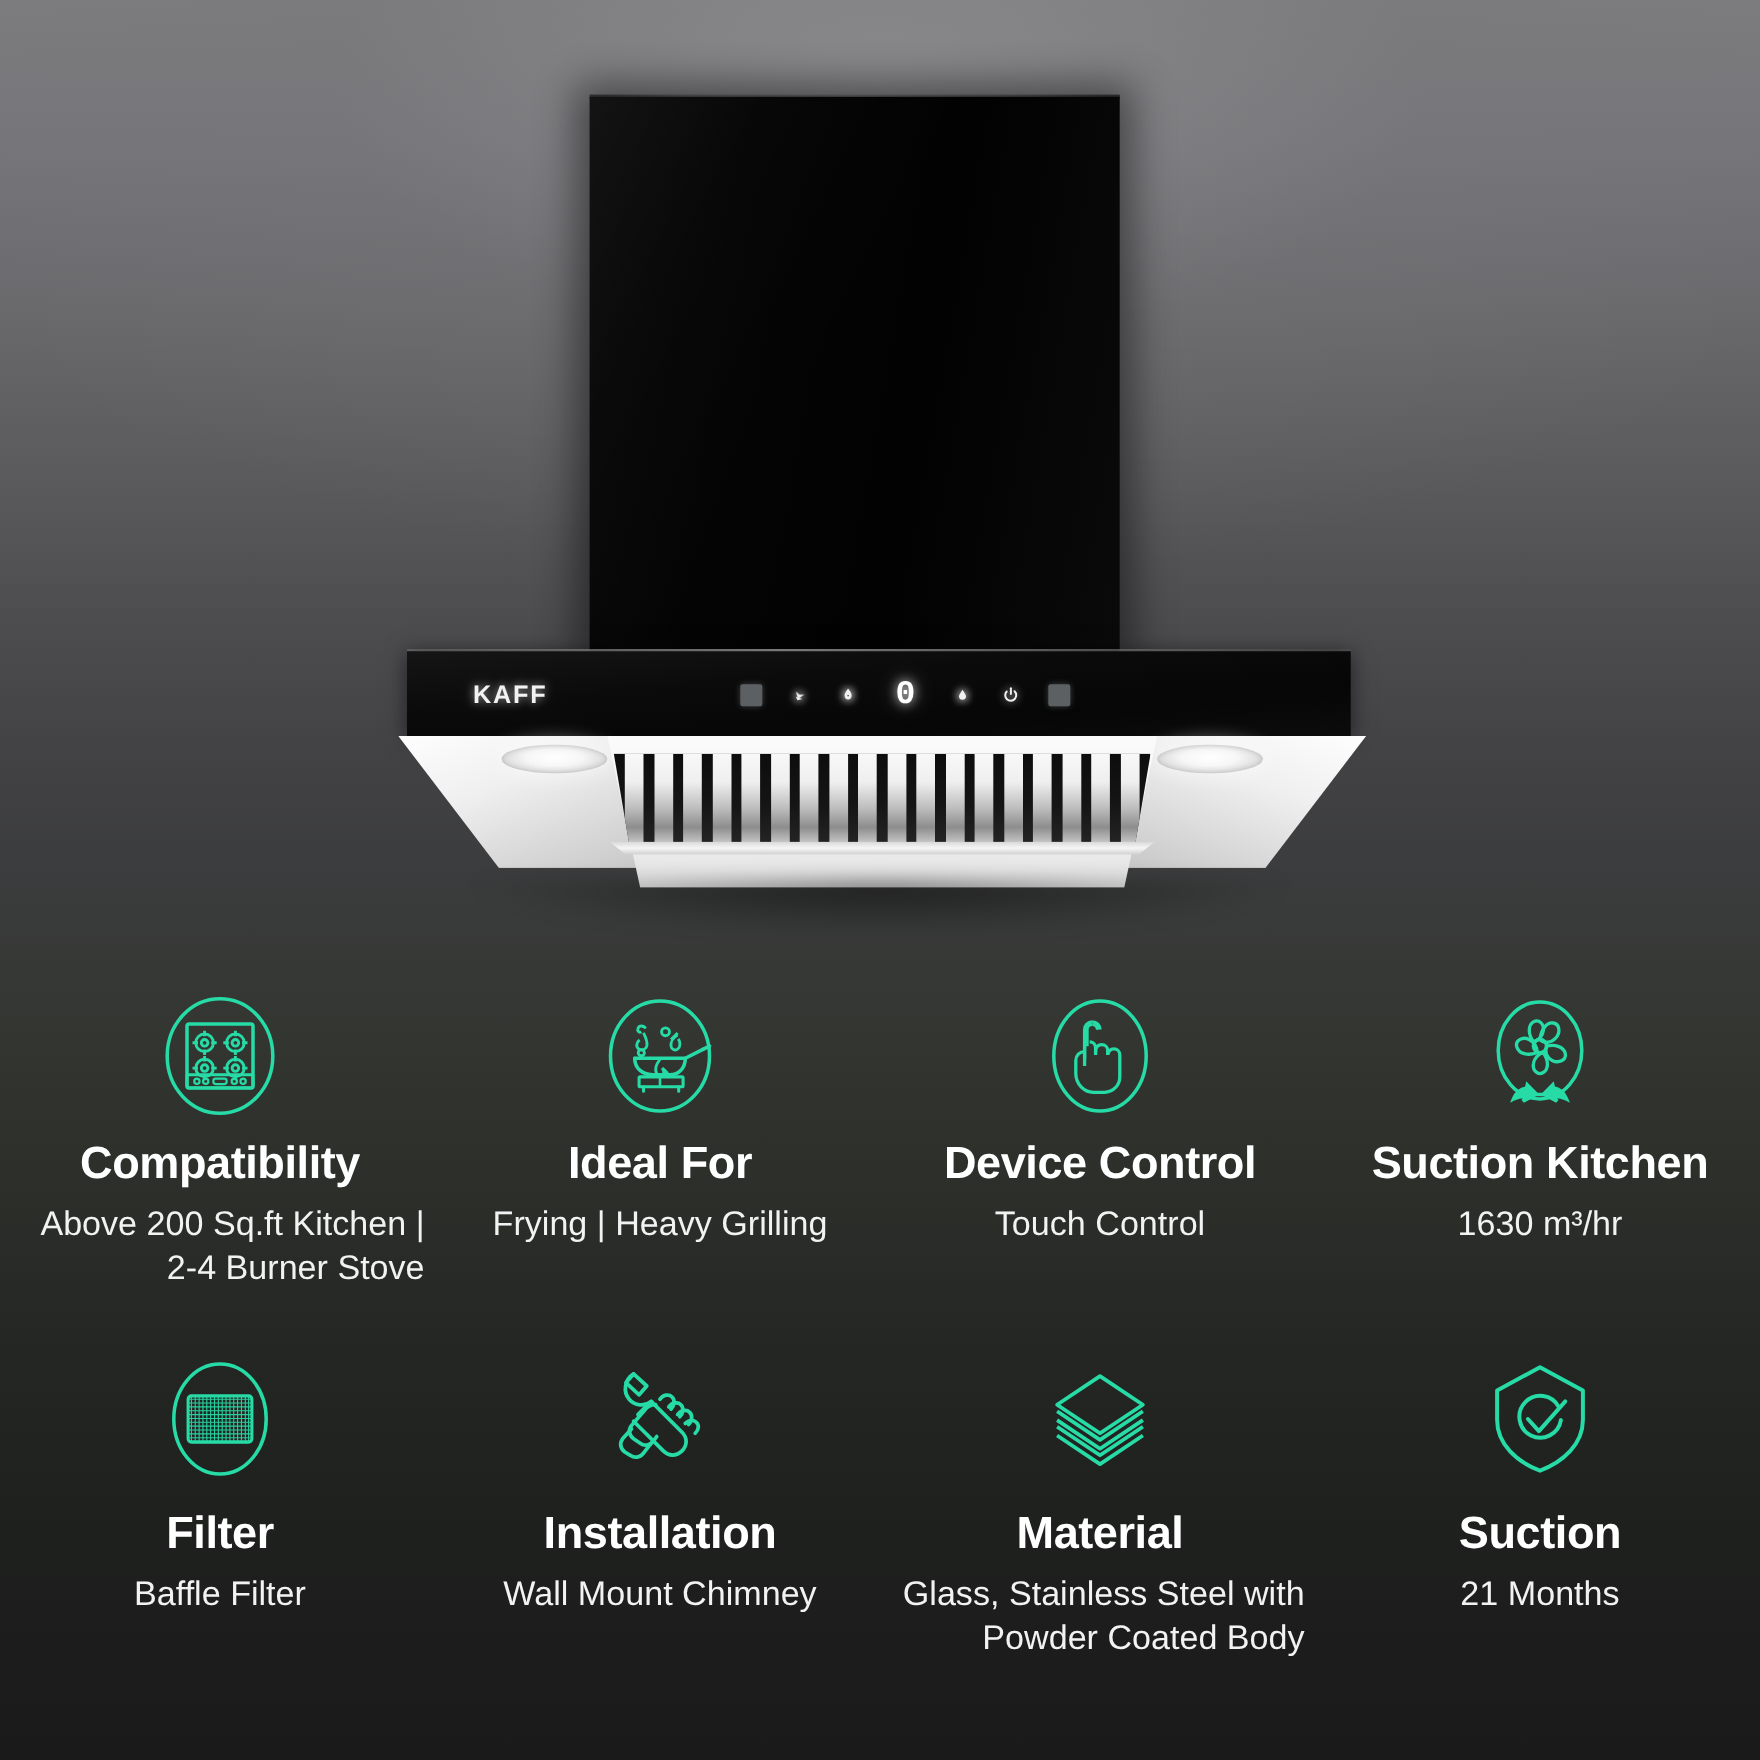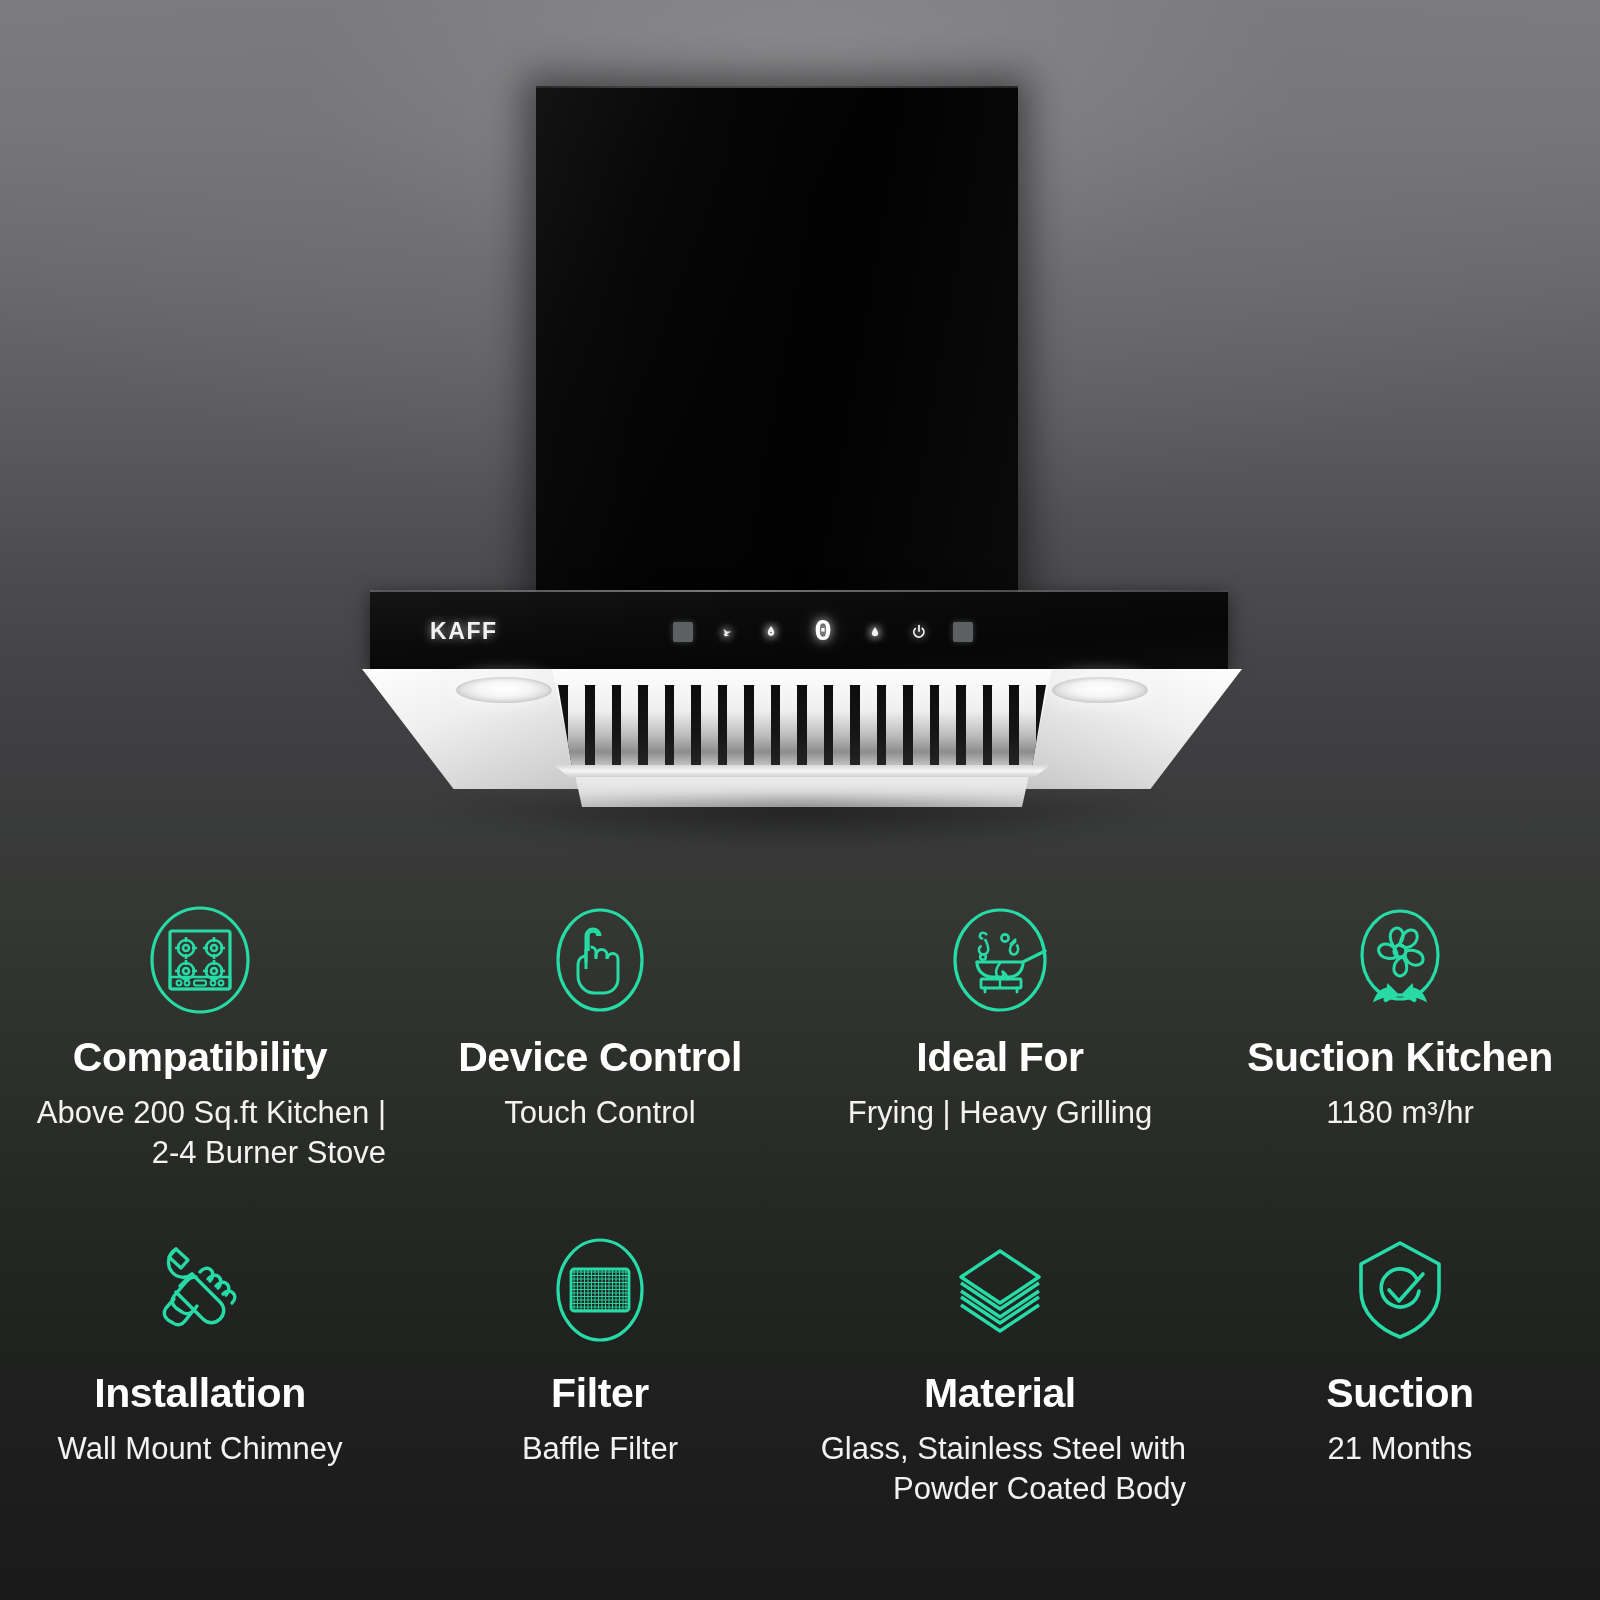--- a/index.html
+++ b/index.html
@@ -251,81 +251,96 @@
           <circle cx="80" cy="82" r="2.4" stroke-width="2"></circle>
         </svg>
       </div>
       <div class="feature-title">Compatibility</div>
       <div class="feature-desc">Above 200 Sq.ft Kitchen | 2-4 Burner Stove</div>
     </div>
 
     <div class="feature r1">
       <div class="feature-icon">
         <svg width="118" height="118" viewBox="0 0 118 118" fill="none" stroke="#27dba6" stroke-width="3.2">
+          <ellipse cx="59" cy="59" rx="45" ry="50"></ellipse>
+          <g stroke-width="2.6">
+            <path d="M46 34c-2-3-6-3-7 0 -1 2.5 1.5 4 3 3"></path>
+            <path d="M44 38c2 4 4 8 3 12 -1 3.5-5 4.5-7.5 2.5 -2.5-2-2-6 1-8"></path>
+            <circle cx="64" cy="37" r="3.6"></circle>
+            <circle cx="42" cy="56" r="2.8"></circle>
+            <path d="M75 40c-3.5 2-6.5 6-6 10 .4 3 3.6 4.5 6 2.8 2.6-1.8 2.8-6.4.6-9.4"></path>
+            <path d="M69 44l6-6"></path>
+          </g>
+          <path d="M36 61h46l16-8" stroke-linecap="round"></path>
+          <path d="M36 61c0 9 7 15 16 15h16c8 0 14-6 14-15" stroke-linecap="round"></path>
+          <path d="M98 53l6-3" stroke-linecap="round"></path>
+          <path d="M59 62c-4 5-5 9-3 13 1.2 2.4 4 3 5.6 1.2 1.6-1.8.6-4.4-.6-6.2 3 2 5.6 4.4 5.4 8" stroke-width="2.6" stroke-linecap="round"></path>
+          <rect x="40" y="78" width="40" height="9" rx="1" stroke-width="2.8"></rect>
+          <path d="M44 87v4M76 87v4" stroke-width="2.8" stroke-linecap="round"></path>
+          <path d="M59 78v9" stroke-width="2.4"></path>
+        </svg>
+      </div>
+      <div class="feature-title">Ideal For</div>
+      <div class="feature-desc">Frying | Heavy Grilling</div>
+    </div>
+
+    <div class="feature r1">
+      <div class="feature-icon">
+        <svg width="118" height="118" viewBox="0 0 118 118" fill="none" stroke="#27dba6" stroke-width="3.2">
           <ellipse cx="59" cy="59" rx="42" ry="50"></ellipse>
           <path d="M52 28c-4 0-7 3-7 7v33" stroke-width="3"></path>
           <path d="M59 35c0-4-3-7-7-7" stroke-width="3"></path>
           <path d="M52 30.5c-2.6 0-4.6 2-4.6 4.6v15" stroke-width="2.6"></path>
           <path d="M56.6 35.1c0-2.6-2-4.6-4.6-4.6" stroke-width="2.6"></path>
           <path d="M45 62V48" stroke-width="3"></path>
           <path d="M45 55c-4.5 0-8 3.5-8 8v12c0 9 7 17 16 17h10c8 0 14-6.5 14-14V58c0-3-2.4-5.4-5.4-5.4S66 55 66 58" stroke-width="3"></path>
           <path d="M66 58v-4c0-3-2.4-5.4-5.4-5.4S55 51 55 54v4" stroke-width="3"></path>
           <path d="M55 56v-4.5c0-3-2.4-5.4-5.4-5.4" stroke-width="3"></path>
         </svg>
       </div>
       <div class="feature-title">Device Control</div>
       <div class="feature-desc">Touch Control</div>
     </div>
 
     <div class="feature r1">
       <div class="feature-icon">
-        <svg width="118" height="118" viewBox="0 0 118 118" fill="none" stroke="#27dba6" stroke-width="3.2">
-          <ellipse cx="59" cy="59" rx="45" ry="50"></ellipse>
-          <g stroke-width="2.6">
-            <path d="M46 34c-2-3-6-3-7 0 -1 2.5 1.5 4 3 3"></path>
-            <path d="M44 38c2 4 4 8 3 12 -1 3.5-5 4.5-7.5 2.5 -2.5-2-2-6 1-8"></path>
-            <circle cx="64" cy="37" r="3.6"></circle>
-            <circle cx="42" cy="56" r="2.8"></circle>
-            <path d="M75 40c-3.5 2-6.5 6-6 10 .4 3 3.6 4.5 6 2.8 2.6-1.8 2.8-6.4.6-9.4"></path>
-            <path d="M69 44l6-6"></path>
-          </g>
-          <path d="M36 61h46l16-8" stroke-linecap="round"></path>
-          <path d="M36 61c0 9 7 15 16 15h16c8 0 14-6 14-15" stroke-linecap="round"></path>
-          <path d="M98 53l6-3" stroke-linecap="round"></path>
-          <path d="M59 62c-4 5-5 9-3 13 1.2 2.4 4 3 5.6 1.2 1.6-1.8.6-4.4-.6-6.2 3 2 5.6 4.4 5.4 8" stroke-width="2.6" stroke-linecap="round"></path>
-          <rect x="40" y="78" width="40" height="9" rx="1" stroke-width="2.8"></rect>
-          <path d="M44 87v4M76 87v4" stroke-width="2.8" stroke-linecap="round"></path>
-          <path d="M59 78v9" stroke-width="2.4"></path>
-        </svg>
-      </div>
-      <div class="feature-title">Ideal For</div>
-      <div class="feature-desc">Frying | Heavy Grilling</div>
-    </div>
-
-    <div class="feature r1">
-      <div class="feature-icon">
         <svg width="130" height="118" viewBox="0 0 130 118" fill="none" stroke="#27dba6" stroke-width="3.2">
           <ellipse cx="65" cy="54" rx="38" ry="44"></ellipse>
           <circle cx="65" cy="50" r="6"></circle>
           <g stroke-width="3">
             <path d="M65 44c1-9 6-16 12-15 6 1 7 9 2 14 -4 4-10 5-14 1z"></path>
             <path d="M71 50c8-2 16 1 17 7 1 6-6 9-12 6 -5-2.5-7-8-5-13z"></path>
             <path d="M68 56c5 7 5 15 0 18 -5 3-10-2-9-8 .6-5 4.6-9 9-10z"></path>
             <path d="M62 56c-8 3-16 1-18-5 -2-6 5-10 11-7 5 2.4 8 7.6 7 12z"></path>
             <path d="M59 46c-5-7-5-15 0-18 5-3 10 2 9 8 -.6 5-4.6 9-9 10z"></path>
           </g>
           <g stroke-width="3.4" fill="#27dba6">
             <path d="M53 88c-6 1-10 5-12 10 4-2 8-3 12-2.5l-3.5 4.5 12-6.5-8-8z"></path>
             <path d="M77 88c6 1 10 5 12 10 -4-2-8-3-12-2.5l3.5 4.5-12-6.5 8-8z"></path>
           </g>
           <path d="M57 94h16" stroke-width="3.2"></path>
         </svg>
       </div>
       <div class="feature-title">Suction Kitchen</div>
-      <div class="feature-desc">1180 m³/hr</div>
+      <div class="feature-desc">1630 m³/hr</div>
+    </div>
+
+    <div class="feature r2">
+      <div class="feature-icon">
+        <svg width="118" height="118" viewBox="0 0 118 118" fill="none" stroke="#27dba6" stroke-width="3.2">
+          <ellipse cx="59" cy="59" rx="42" ry="50"></ellipse>
+          <rect x="30" y="38" width="58" height="42" rx="3" stroke-width="2.8"></rect>
+          <g stroke-width="1" opacity="0.95">
+            <path d="M33 38v42M36.5 38v42M40 38v42M43.5 38v42M47 38v42M50.5 38v42M54 38v42M57.5 38v42M61 38v42M64.5 38v42M68 38v42M71.5 38v42M75 38v42M78.5 38v42M82 38v42M85 38v42"></path>
+            <path d="M30 41h58M30 44.5h58M30 48h58M30 51.5h58M30 55h58M30 58.5h58M30 62h58M30 65.5h58M30 69h58M30 72.5h58M30 76h58M30 79h58"></path>
+          </g>
+        </svg>
+      </div>
+      <div class="feature-title">Filter</div>
+      <div class="feature-desc">Baffle Filter</div>
     </div>
 
     <div class="feature r2">
       <div class="feature-icon">
         <svg width="125" height="118" viewBox="0 0 125 118" fill="none" stroke="#27dba6" stroke-width="3.4" stroke-linejoin="round" stroke-linecap="round">
           <path d="M38 18c-8 5-10 16-4 23 5 6 14 7 20 2l28 28c5 5 5 12 0 17 -5 5-12 5-17 0L38 61"></path>
           <path d="M38 18l12 11 -7 8 -12-11z"></path>
           <path d="M54 43L42 55"></path>
           <path d="M62 41c3-4 8-5 11-2 3 3 2 8-1 11"></path>
           <path d="M70 48c3-4 8-5 11-2 3 3 2 8-1 11"></path>
@@ -334,35 +349,20 @@
           <path d="M58 46c-4 0-8 2-10 5l-12 14c-3 4-2 9 2 12l6 4c4 3 9 2 12-2l3-4"></path>
           <path d="M36 68l-8 9c-3 4-2 9 2 12l5 3c4 3 9 2 12-2l7-9"></path>
         </svg>
       </div>
       <div class="feature-title">Installation</div>
       <div class="feature-desc">Wall Mount Chimney</div>
     </div>
 
     <div class="feature r2">
       <div class="feature-icon">
-        <svg width="118" height="118" viewBox="0 0 118 118" fill="none" stroke="#27dba6" stroke-width="3.2">
-          <ellipse cx="59" cy="59" rx="42" ry="50"></ellipse>
-          <rect x="30" y="38" width="58" height="42" rx="3" stroke-width="2.8"></rect>
-          <g stroke-width="1" opacity="0.95">
-            <path d="M33 38v42M36.5 38v42M40 38v42M43.5 38v42M47 38v42M50.5 38v42M54 38v42M57.5 38v42M61 38v42M64.5 38v42M68 38v42M71.5 38v42M75 38v42M78.5 38v42M82 38v42M85 38v42"></path>
-            <path d="M30 41h58M30 44.5h58M30 48h58M30 51.5h58M30 55h58M30 58.5h58M30 62h58M30 65.5h58M30 69h58M30 72.5h58M30 76h58M30 79h58"></path>
-          </g>
-        </svg>
-      </div>
-      <div class="feature-title">Filter</div>
-      <div class="feature-desc">Baffle Filter</div>
-    </div>
-
-    <div class="feature r2">
-      <div class="feature-icon">
         <svg width="118" height="110" viewBox="0 0 118 110" fill="none" stroke="#27dba6" stroke-width="3.4" stroke-linejoin="round">
           <path d="M59 16 L98 42 L59 68 L20 42 Z"></path>
           <path d="M20 56 L59 82 L98 56"></path>
           <path d="M20 48 L59 74 L98 48"></path>
           <path d="M20 70 L59 96 L98 70"></path>
           <path d="M20 62 L59 88 L98 62"></path>
         </svg>
       </div>
       <div class="feature-title">Material</div>
       <div class="feature-desc">Glass, Stainless Steel with Powder Coated Body</div>

